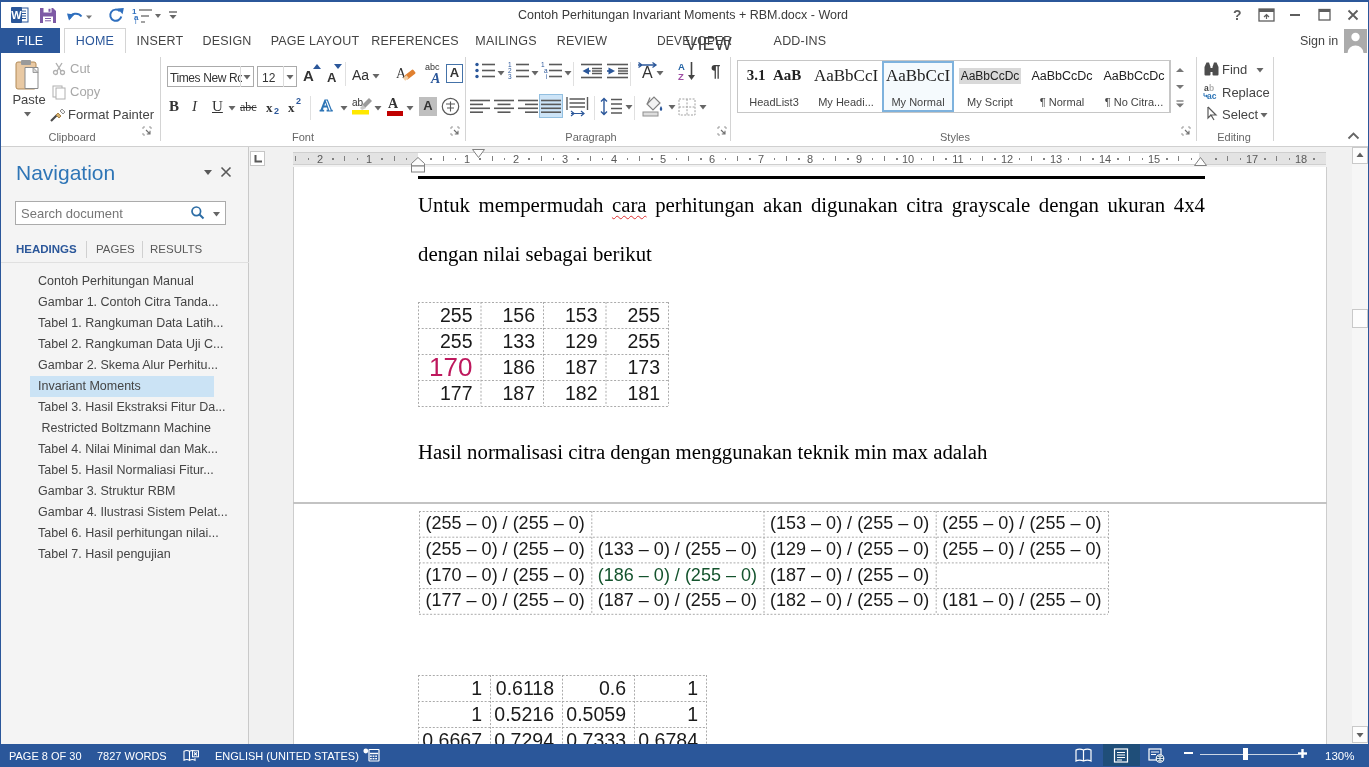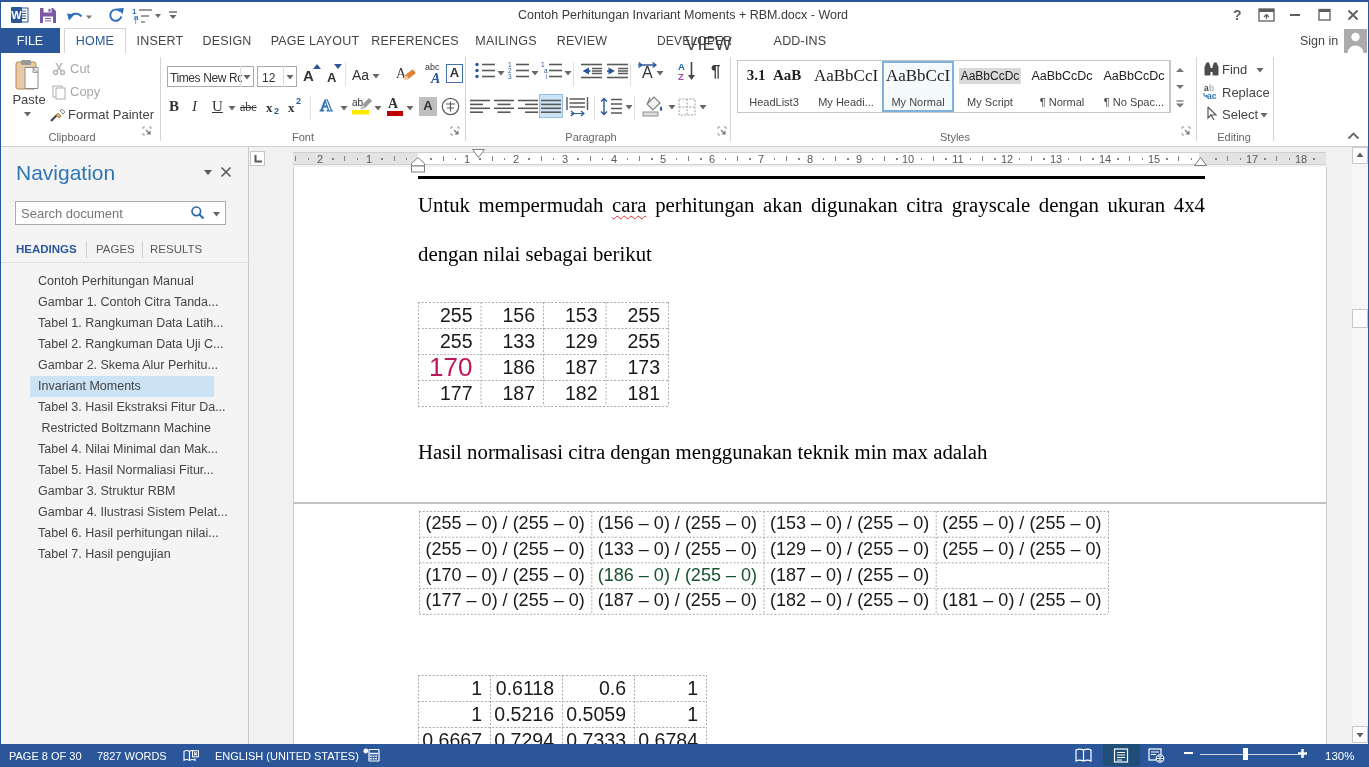--- a/index.html
+++ b/index.html
@@ -443,21 +443,21 @@
 <div style="left:810px;top:66px;width:72px;height:24px;text-align:center;color:#222;white-space:nowrap;overflow:hidden"><span style="font-family:'Liberation Serif';font-size:17px">AaBbCcI</span></div>
 <div style="left:810px;top:96px;width:72px;height:13px;text-align:center;font-size:11px;color:#444;white-space:nowrap;overflow:hidden">My Headi...</div>
 <div style="left:882px;top:61px;width:72px;height:51px;border:2px solid #7eb2dd;background:#f5fafd"></div>
 <div style="left:882px;top:66px;width:72px;height:24px;text-align:center;color:#222;white-space:nowrap;overflow:hidden"><span style="font-family:'Liberation Serif';font-size:17px">AaBbCcI</span></div>
 <div style="left:882px;top:96px;width:72px;height:13px;text-align:center;font-size:11px;color:#444;white-space:nowrap;overflow:hidden">My Normal</div>
 <div style="left:954px;top:66px;width:72px;height:24px;text-align:center;color:#222;white-space:nowrap;overflow:hidden"><span style="font-size:12px;background:#d9d9d9;padding:1px 2px">AaBbCcDc</span></div>
 <div style="left:954px;top:96px;width:72px;height:13px;text-align:center;font-size:11px;color:#444;white-space:nowrap;overflow:hidden">My Script</div>
 <div style="left:1026px;top:66px;width:72px;height:24px;text-align:center;color:#222;white-space:nowrap;overflow:hidden"><span style="font-size:12.5px">AaBbCcDc</span></div>
 <div style="left:1026px;top:96px;width:72px;height:13px;text-align:center;font-size:11px;color:#444;white-space:nowrap;overflow:hidden">¶ Normal</div>
 <div style="left:1098px;top:66px;width:72px;height:24px;text-align:center;color:#222;white-space:nowrap;overflow:hidden"><span style="font-size:12.5px">AaBbCcDc</span></div>
-<div style="left:1098px;top:96px;width:72px;height:13px;text-align:center;font-size:11px;color:#444;white-space:nowrap;overflow:hidden">¶ No Spac...</div>
+<div style="left:1098px;top:96px;width:72px;height:13px;text-align:center;font-size:11px;color:#444;white-space:nowrap;overflow:hidden">¶ No Citra...</div>
 <div style="left:1170px;top:60px;width:20px;height:53px;border-left:1px solid #c6c6c6;background:#fff"></div>
 <div style="left:1174px;top:66px;width:12px;height:8px">
     <svg width="12" height="8">
       <polygon points="2,6 10,6 6,2" fill="#777"></polygon>
     </svg>
   </div>
 <div style="left:1174px;top:83px;width:12px;height:8px">
     <svg width="12" height="8">
       <polygon points="2,2 10,2 6,6" fill="#777"></polygon>
     </svg>
@@ -661,21 +661,20 @@
       <line x1="345.0" y1="0" x2="345.0" y2="102.8" stroke="#ababab" stroke-width="1" stroke-dasharray="2 1.7"></line>
       <line x1="517.2" y1="0" x2="517.2" y2="102.8" stroke="#ababab" stroke-width="1" stroke-dasharray="2 1.7"></line>
       <line x1="689.5" y1="0" x2="689.5" y2="102.8" stroke="#ababab" stroke-width="1" stroke-dasharray="2 1.7"></line>
       <line x1="0" y1="0.5" x2="689.0" y2="0.5" stroke="#ababab" stroke-width="1" stroke-dasharray="2 1.7"></line>
       <line x1="0" y1="26.2" x2="689.0" y2="26.2" stroke="#ababab" stroke-width="1" stroke-dasharray="2 1.7"></line>
       <line x1="0" y1="51.9" x2="689.0" y2="51.9" stroke="#ababab" stroke-width="1" stroke-dasharray="2 1.7"></line>
       <line x1="0" y1="77.6" x2="689.0" y2="77.6" stroke="#ababab" stroke-width="1" stroke-dasharray="2 1.7"></line>
       <line x1="0" y1="103.3" x2="689.0" y2="103.3" stroke="#ababab" stroke-width="1" stroke-dasharray="2 1.7"></line>
     </svg>
     <div style="left:0px;top:0.0px;width:172.25px;height:25.7px;display:flex;align-items:center;justify-content:center;padding-right:0px;font-size:18px;color:#1a1a1a;white-space:nowrap">(255 – 0) / (255 – 0)</div>
-    <div style="left:172.25px;top:0.0px;width:172.25px;height:25.7px;display:flex;align-items:center;justify-content:center;padding-right:0px;font-size:18px;color:#1a1a1a;white-space:nowrap">(156 – 0) / (255 – 0)</div>
     <div style="left:344.5px;top:0.0px;width:172.25px;height:25.7px;display:flex;align-items:center;justify-content:center;padding-right:0px;font-size:18px;color:#1a1a1a;white-space:nowrap">(153 – 0) / (255 – 0)</div>
     <div style="left:516.75px;top:0.0px;width:172.25px;height:25.7px;display:flex;align-items:center;justify-content:center;padding-right:0px;font-size:18px;color:#1a1a1a;white-space:nowrap">(255 – 0) / (255 – 0)</div>
     <div style="left:0px;top:25.7px;width:172.25px;height:25.7px;display:flex;align-items:center;justify-content:center;padding-right:0px;font-size:18px;color:#1a1a1a;white-space:nowrap">(255 – 0) / (255 – 0)</div>
     <div style="left:172.25px;top:25.7px;width:172.25px;height:25.7px;display:flex;align-items:center;justify-content:center;padding-right:0px;font-size:18px;color:#1a1a1a;white-space:nowrap">(133 – 0) / (255 – 0)</div>
     <div style="left:344.5px;top:25.7px;width:172.25px;height:25.7px;display:flex;align-items:center;justify-content:center;padding-right:0px;font-size:18px;color:#1a1a1a;white-space:nowrap">(129 – 0) / (255 – 0)</div>
     <div style="left:516.75px;top:25.7px;width:172.25px;height:25.7px;display:flex;align-items:center;justify-content:center;padding-right:0px;font-size:18px;color:#1a1a1a;white-space:nowrap">(255 – 0) / (255 – 0)</div>
     <div style="left:0px;top:51.4px;width:172.25px;height:25.7px;display:flex;align-items:center;justify-content:center;padding-right:0px;font-size:18px;color:#1a1a1a;white-space:nowrap">(170 – 0) / (255 – 0)</div>
     <div style="left:172.25px;top:51.4px;width:172.25px;height:25.7px;display:flex;align-items:center;justify-content:center;padding-right:0px;font-size:18px;color:#14532d;white-space:nowrap">(186 – 0) / (255 – 0)</div>
     <div style="left:344.5px;top:51.4px;width:172.25px;height:25.7px;display:flex;align-items:center;justify-content:center;padding-right:0px;font-size:18px;color:#1a1a1a;white-space:nowrap">(187 – 0) / (255 – 0)</div>
     <div style="left:0px;top:77.1px;width:172.25px;height:25.7px;display:flex;align-items:center;justify-content:center;padding-right:0px;font-size:18px;color:#1a1a1a;white-space:nowrap">(177 – 0) / (255 – 0)</div>

